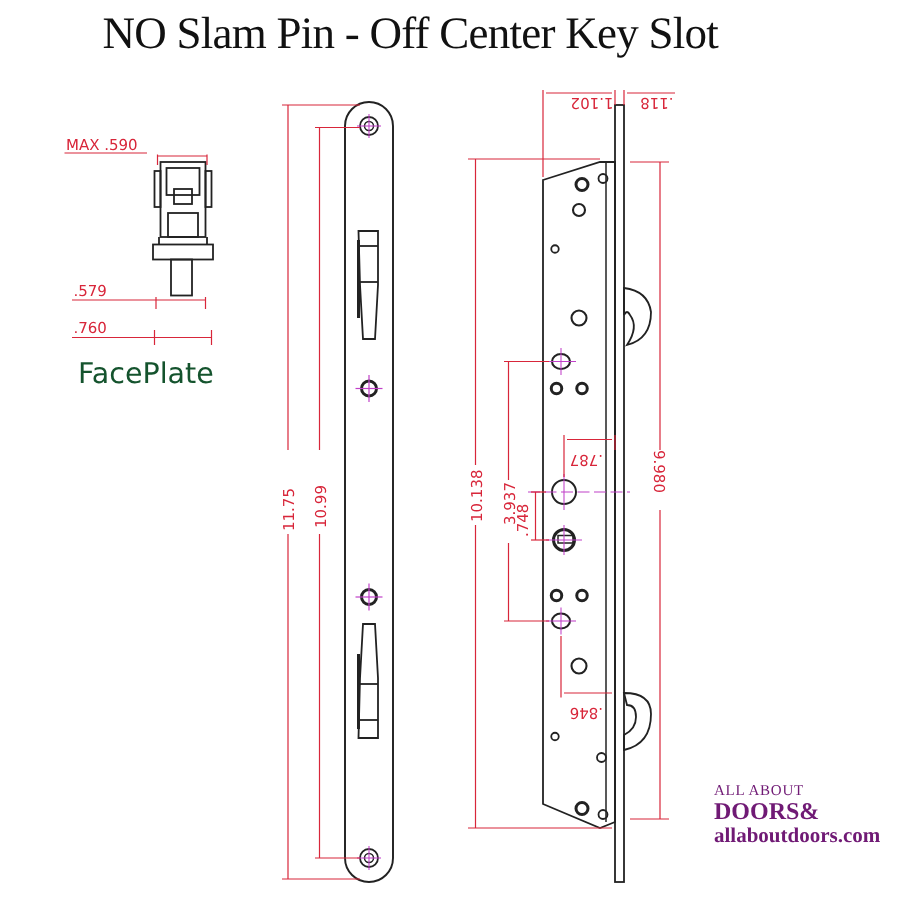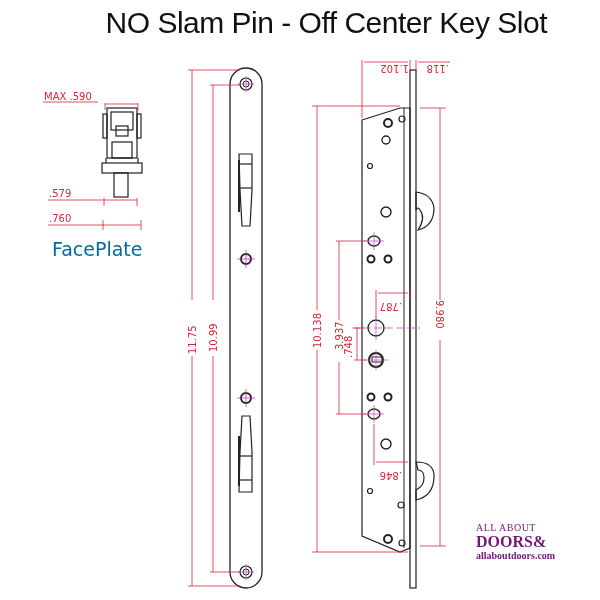--- a/index.html
+++ b/index.html
@@ -1,31 +1,31 @@
 <!DOCTYPE html>
 <html><head>
   <meta charset="utf-8">
   <style>
     html, body { margin: 0; padding: 0; background: #ffffff; }
     body { width: 600px; height: 600px; overflow: hidden; position: relative; font-family: "DejaVu Sans", sans-serif; }
     .title {
-      position: absolute; left: 0; top: 6px; width: 547px; text-align: right;
-      font-family: Liberation Sans, sans-serif; font-size: 30px; color: #111; letter-spacing: -0.5px;
+      position: absolute; left: 0; top: 6px; width: 547px; text-align: center;
+      font-family: Liberation Serif, serif; font-size: 30px; color: #111; letter-spacing: -0.5px;
     }
     .faceplate-label {
-      position: absolute; left: 52px; top: 238px; font-size: 19px; color: #0369a1;
+      position: absolute; left: 52px; top: 238px; font-size: 19px; color: #14532d;
       font-family: "DejaVu Sans", sans-serif;
     }
     svg.drawing { position: absolute; left: 0; top: 0; }
     .dim { fill: #d8263a; font-family: "DejaVu Sans", sans-serif; font-size: 10px; }
     .watermark { position: absolute; left: 476px; top: 522px; width: 120px; color: #701a75; font-family: Liberation Serif, serif; }
     .wm1 { font-size: 10px; letter-spacing: 0.5px; }
     .wm2 { font-size: 16px; font-weight: bold; line-height: 17px; }
     .wm3 { font-size: 18px; font-weight: bold; line-height: 17px; }
-    .wm4 { font-size: 10px; font-weight: bold; }
+    .wm4 { font-size: 14px; font-weight: bold; }
   </style>
 </head>
 <body>
 
 <div class="title">NO Slam Pin - Off Center Key Slot</div>
 
 <svg class="drawing" width="600" height="600" viewBox="0 0 600 600">
 
   <g>
     <g stroke="#222" stroke-width="1.2" fill="none">

